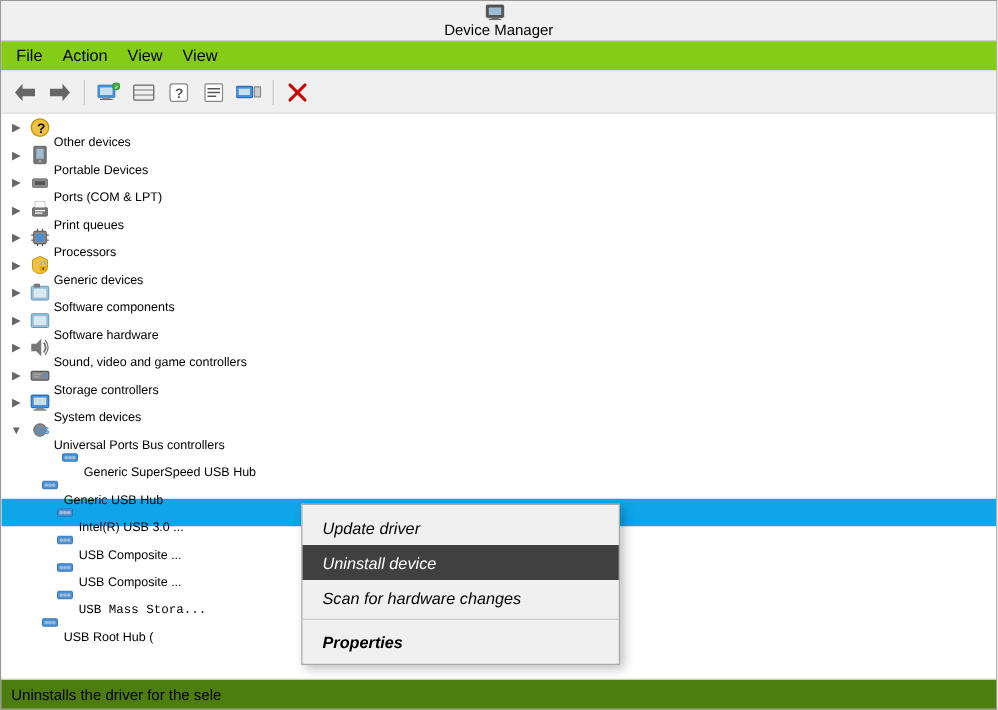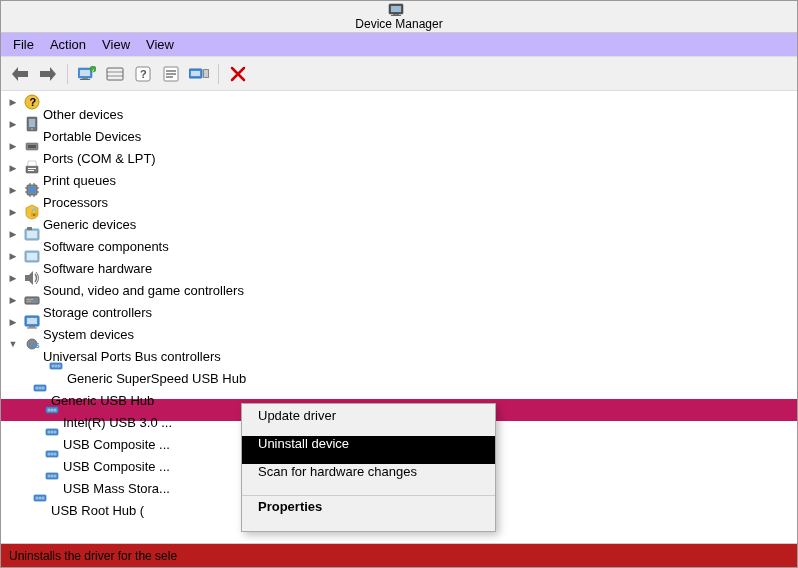--- a/index.html
+++ b/index.html
@@ -58,21 +58,21 @@
       cursor: pointer;
       font-size: 12px;
       display: flex;
       align-items: center;
       justify-content: center;
       color: #333;
     }
 
     
     .menu-bar {
-      background: #c4b5fd;
+      background: #84cc16;
       height: 24px;
       display: flex;
       align-items: center;
       padding: 0 4px;
       border-bottom: 1px solid #ddd;
     }
 
     .menu-item {
       padding: 2px 8px;
       font-size: 13px;
@@ -125,21 +125,21 @@
     .tree-panel::-webkit-scrollbar-thumb { background: #c0c0c0; border: 2px solid #f0f0f0; }
 
     .tree-item {
       display: flex;
       align-items: center;
       height: 22px;
       padding-left: 4px;
       cursor: pointer;
       white-space: nowrap;
     }
-    .tree-item.selected { background: #be185d; }
+    .tree-item.selected { background: #0ea5e9; }
 
     .expand-btn {
       width: 16px;
       height: 16px;
       display: flex;
       align-items: center;
       justify-content: center;
       font-size: 9px;
       color: #666;
       flex-shrink: 0;
@@ -150,66 +150,67 @@
       height: 16px;
       margin: 0 3px;
       flex-shrink: 0;
       display: flex;
       align-items: center;
       justify-content: center;
       font-size: 13px;
     }
 
     .tree-label {
-      font-size: 13px;
+      font-size: 10px;
       margin-top: 24px;
     }
 
     
     .context-menu {
       position: absolute;
       left: 240px;
       top: 312px;
       background: #f0f0f0;
       border: 1px solid #aaa;
       box-shadow: 3px 3px 8px rgba(0,0,0,0.25);
       width: 255px;
       z-index: 100;
       padding: 4px 0;
     }
 
     .ctx-item {
       display: flex;
-      align-items: flex-start;
+      align-items: center;
       height: 28px;
       padding: 0 16px;
       cursor: pointer;
       font-size: 13px;
       color: #000;
+      font-style: italic;
     }
 
     .ctx-item.active {
-      background: #000000;
+      background: #404040;
       color: #fff;
     }
 
     .ctx-separator {
       height: 1px;
       background: #ccc;
       margin: 3px 0;
     }
 
     .ctx-bold {
       font-weight: bold;
     }
 
     
     .status-bar {
       height: 24px;
-      background: #b91c1c;
+      background: #4d7c0f;
       border-top: 1px solid #ccc;
       display: flex;
       align-items: center;
       padding: 0 8px;
       font-size: 12px;
       color: #000;
     }
   </style>
 </head>
 <body>
@@ -513,21 +514,21 @@
           <svg width="16" height="16" viewBox="0 0 16 16">
               <rect x="2" y="5" width="12" height="6" rx="1" fill="#4a90d9" stroke="#2a70b9" stroke-width="0.7"></rect>
               <circle cx="5" cy="8" r="1.5" fill="#9dbcd4"></circle>
               <circle cx="8" cy="8" r="1.5" fill="#9dbcd4"></circle>
               <circle cx="11" cy="8" r="1.5" fill="#9dbcd4"></circle>
             </svg>
         </div>
         <span class="tree-label">USB Composite ...</span>
       </div>
 
-      <div class="tree-item" style="padding-left:24px;">
+      <div class="tree-item" style="padding-left:24px;font-family:Liberation Mono, monospace;">
         <div class="expand-btn" style="visibility:hidden;">▶</div>
         <div class="tree-icon">
           <svg width="16" height="16" viewBox="0 0 16 16">
               <rect x="2" y="5" width="12" height="6" rx="1" fill="#4a90d9" stroke="#2a70b9" stroke-width="0.7"></rect>
               <circle cx="5" cy="8" r="1.5" fill="#9dbcd4"></circle>
               <circle cx="8" cy="8" r="1.5" fill="#9dbcd4"></circle>
               <circle cx="11" cy="8" r="1.5" fill="#9dbcd4"></circle>
             </svg>
         </div>
         <span class="tree-label">USB Mass Stora...</span>

